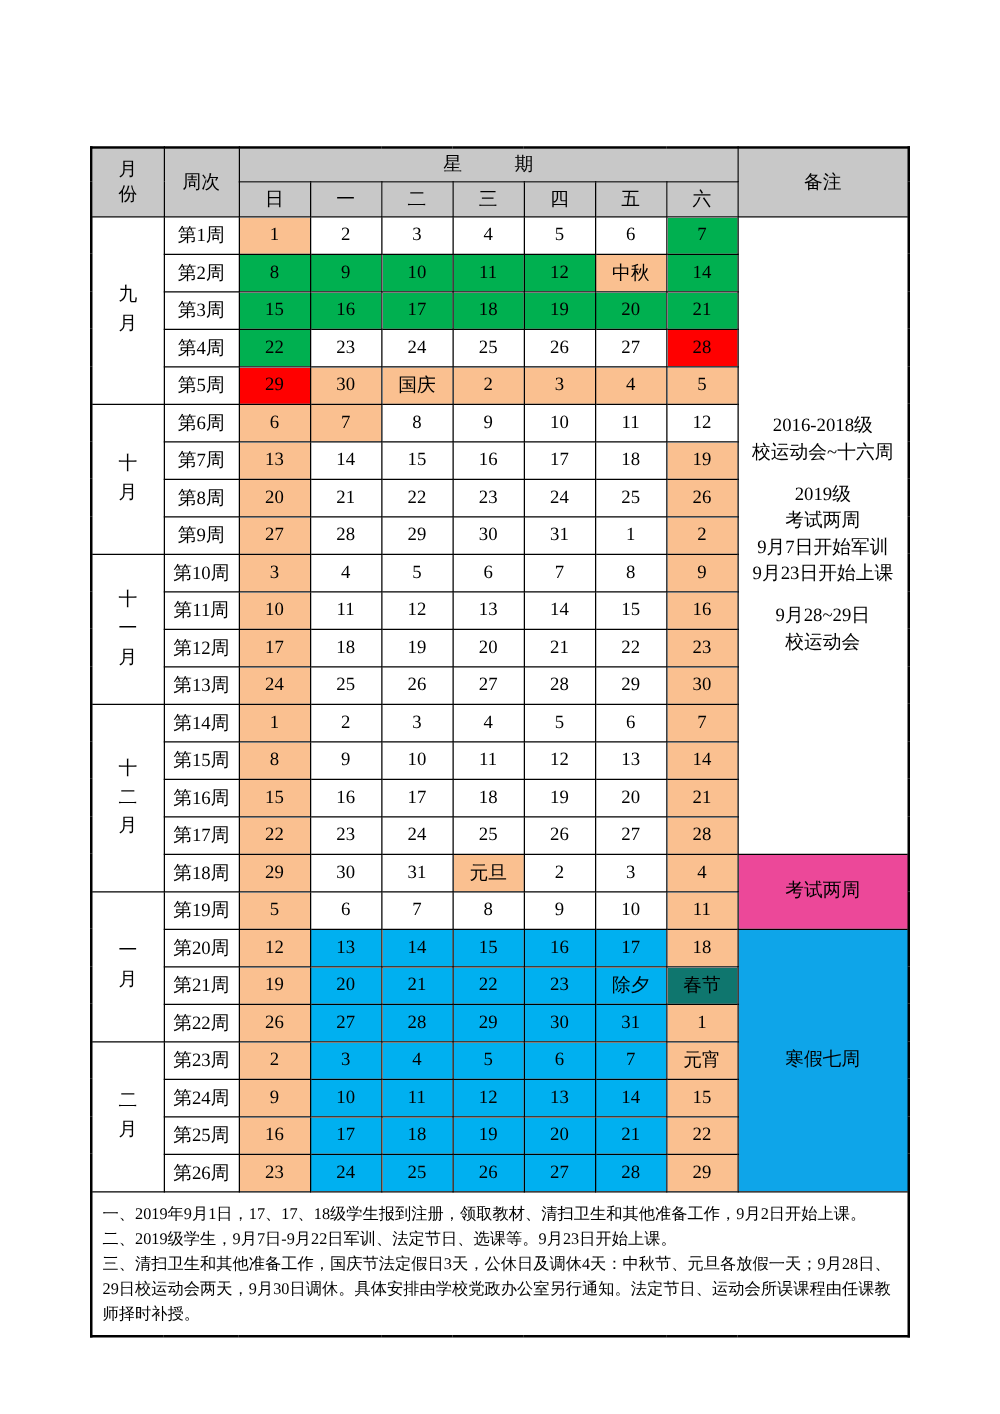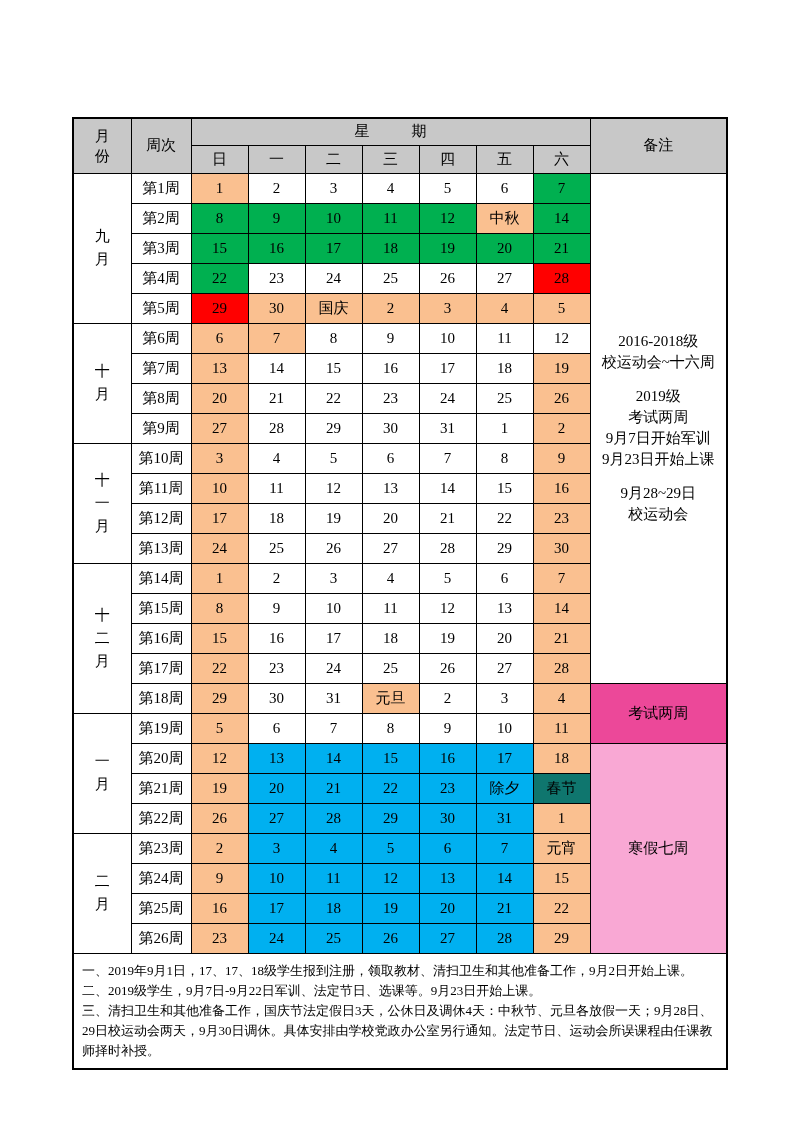--- a/index.html
+++ b/index.html
@@ -330,21 +330,21 @@
         </tr>
         <tr class="wrow">
           <td class="wlabel">第20周</td>
           <td class="day" style="background:#FAC090">12</td>
           <td class="day" style="background:#00B0F0">13</td>
           <td class="day" style="background:#00B0F0">14</td>
           <td class="day" style="background:#00B0F0">15</td>
           <td class="day" style="background:#00B0F0">16</td>
           <td class="day" style="background:#00B0F0">17</td>
           <td class="day" style="background:#FAC090">18</td>
-          <td class="rcell" rowspan="7" style="background:#f9a8d4">
+          <td class="rcell" rowspan="7" style="background:#0ea5e9">
             <div class="rline">寒假七周</div>
           </td>
         </tr>
         <tr class="wrow">
           <td class="wlabel">第21周</td>
           <td class="day" style="background:#FAC090">19</td>
           <td class="day" style="background:#00B0F0">20</td>
           <td class="day" style="background:#00B0F0">21</td>
           <td class="day" style="background:#00B0F0">22</td>
           <td class="day" style="background:#00B0F0">23</td>

